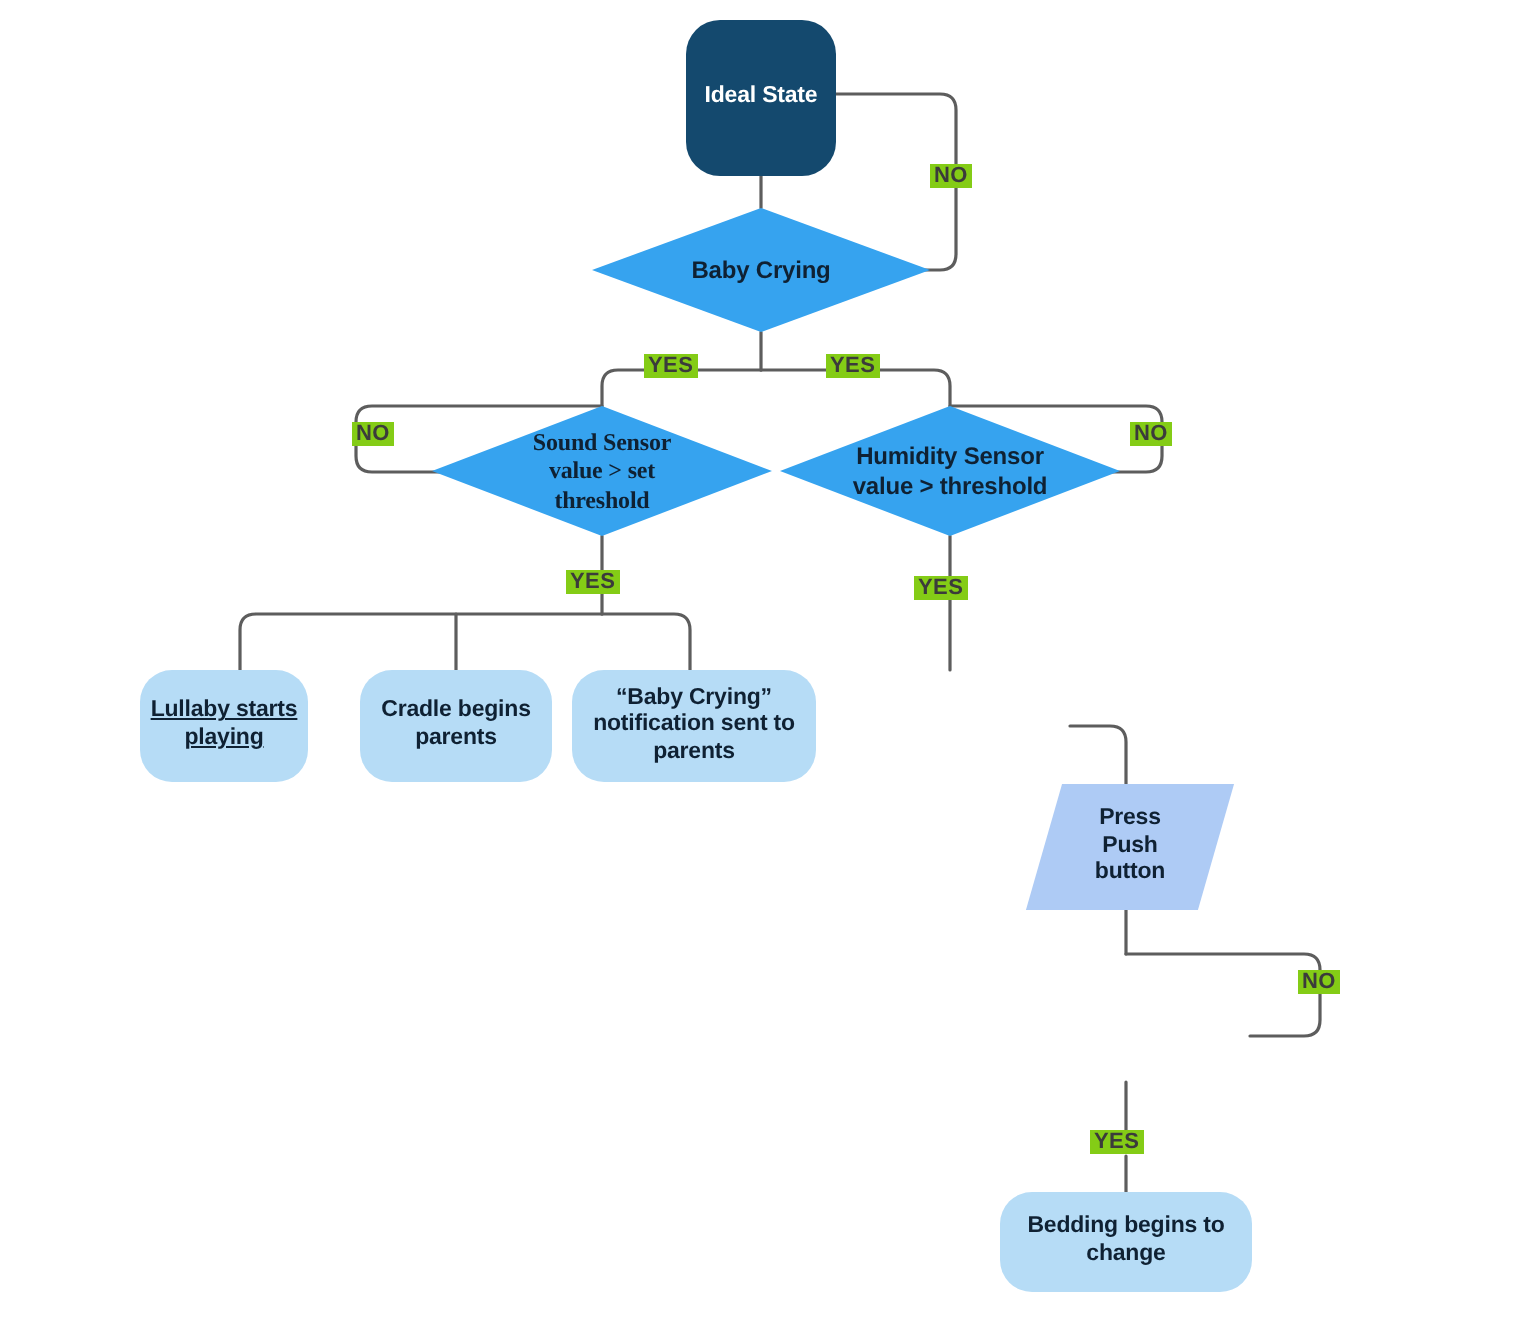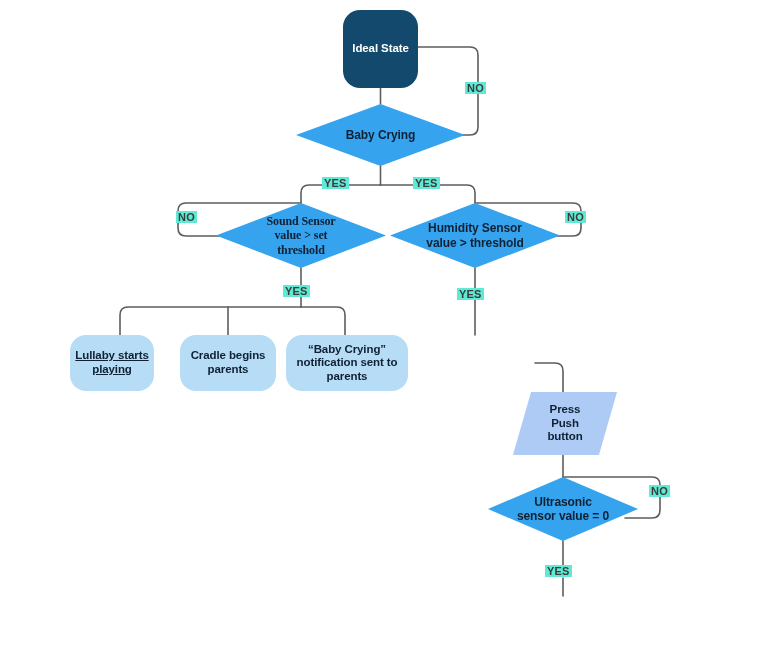--- a/index.html
+++ b/index.html
@@ -86,21 +86,21 @@
     background: #36a3ef;
     clip-path: polygon(50% 0%, 100% 50%, 50% 100%, 0% 50%);
     z-index: 1;
   }
 
   .edge-label {
     position: absolute;
     font-size: 11px;
     font-weight: bold;
     color: #3b3b3b;
-    background: #5eead4;
+    background: #84cc16;
     padding: 0 2px;
     letter-spacing: 0.2px;
     white-space: nowrap;
     z-index: 4;
   }
 </style>
 </head>
 <body>
 
 <div id="canvas">
@@ -183,26 +183,25 @@
   </div>
 
 
   <div class="node n-io" style="left:522px; top:392px; width:86px; height:63px;">
     <span class="skew"></span>
     <span class="txt">Press
 Push
 button</span>
   </div>
 
-  <div class="node n-decision" style="left:488px; top:477px; width:150px; height:64px;">
-    <span class="dia"></span>
-    <span class="txt">Ultrasonic
-sensor  value = 0</span>
-  </div>
-
+
+  <div class="node n-process" style="left:500px; top:596px; width:126px; height:50px;">
+    <span class="txt">Bedding begins to
+change</span>
+  </div>
 
   <div class="edge-label" style="left:465px; top:82px;">NO</div>
 
   <div class="edge-label" style="left:322px; top:177px;">YES</div>
 
   <div class="edge-label" style="left:413px; top:177px;">YES</div>
 
   <div class="edge-label" style="left:176px; top:211px;">NO</div>
 
   <div class="edge-label" style="left:283px; top:285px;">YES</div>

